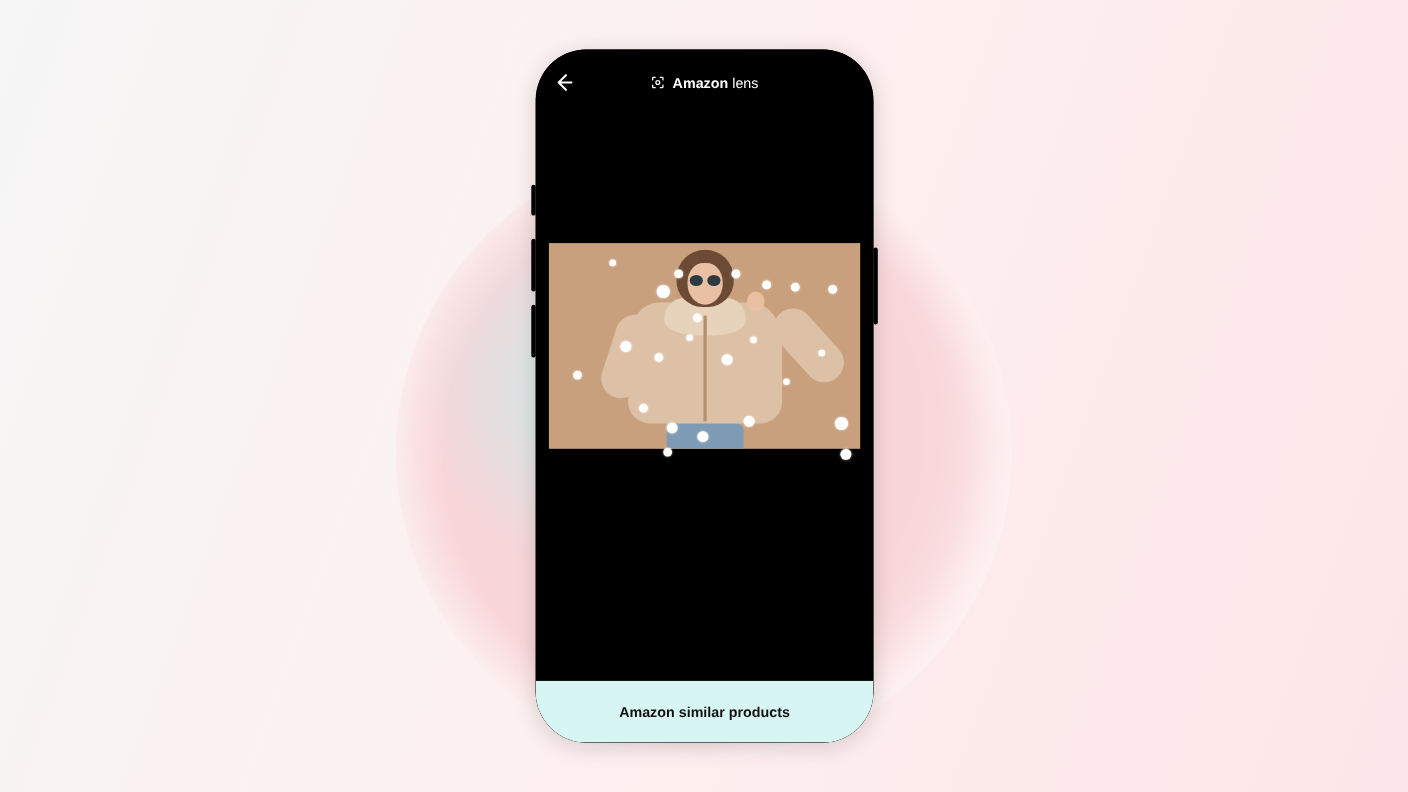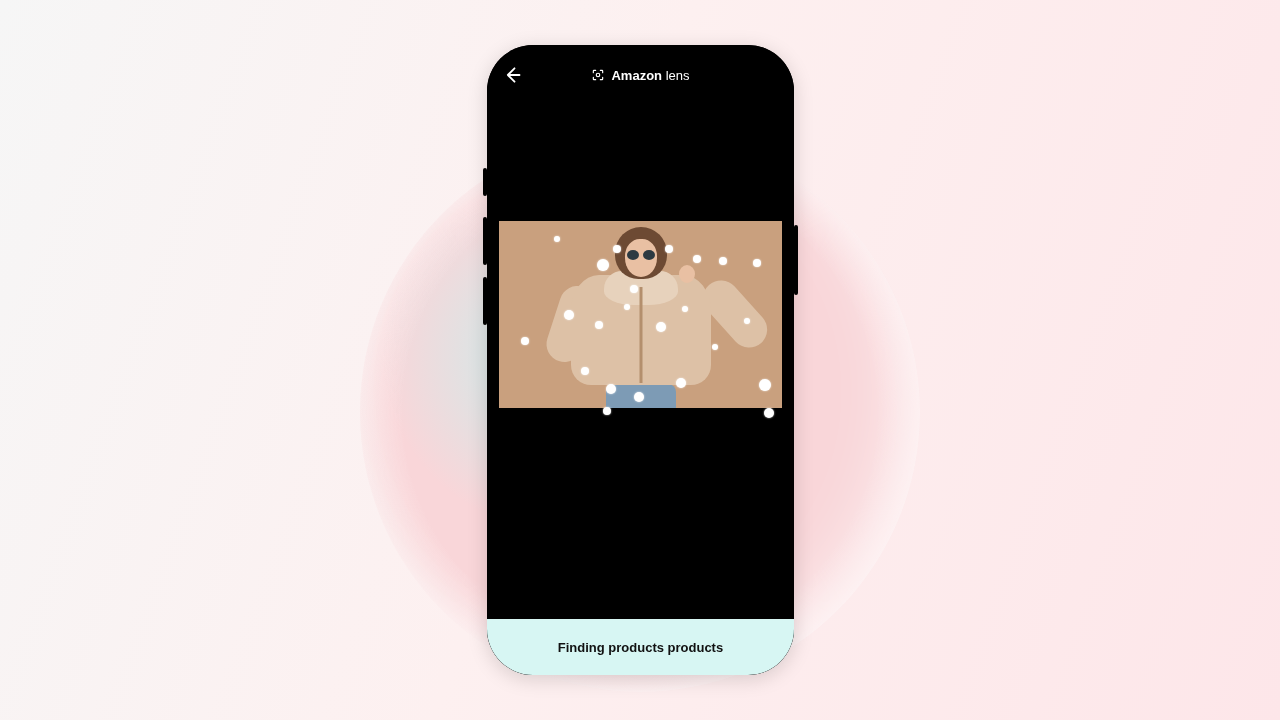--- a/index.html
+++ b/index.html
@@ -320,18 +320,18 @@
               <div class="dot" style="left: 213px; top: 123px; width: 6px; height: 6px;"></div>
               <div class="dot" style="left: 245px; top: 97px; width: 6px; height: 6px;"></div>
               <div class="dot" style="left: 260px; top: 158px; width: 12px; height: 12px;"></div>
               <div class="dot" style="left: 265px; top: 187px; width: 10px; height: 10px;"></div>
               <div class="dot" style="left: 104px; top: 186px; width: 8px; height: 8px;"></div>
             </div>
         </div>
       </div>
 
       <div class="status">
-        <span>Finding products products</span>
+        <span>Amazon similar products</span>
       </div>
 
     </div>
   </div>
 </div>
 
 </body></html>

